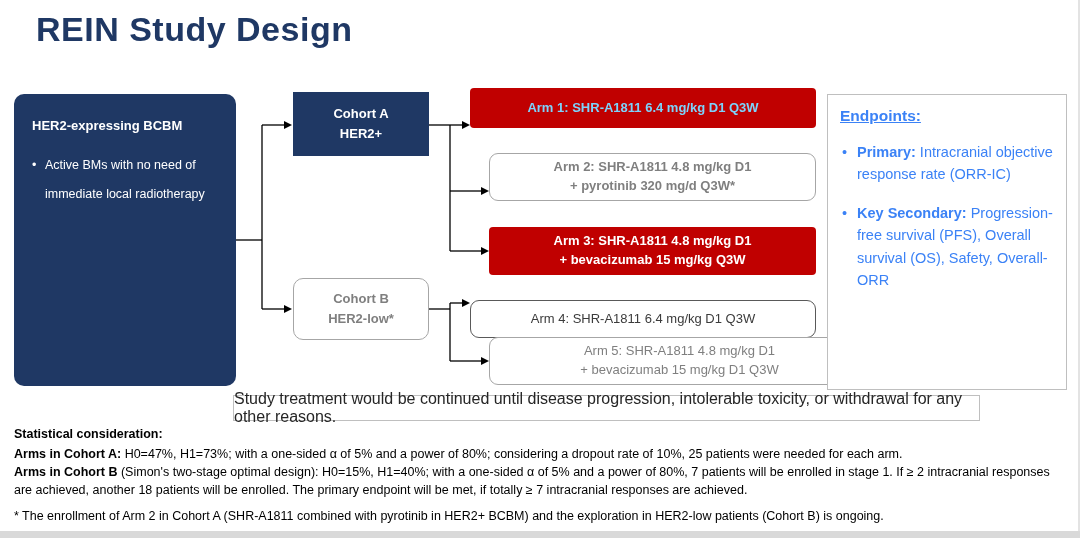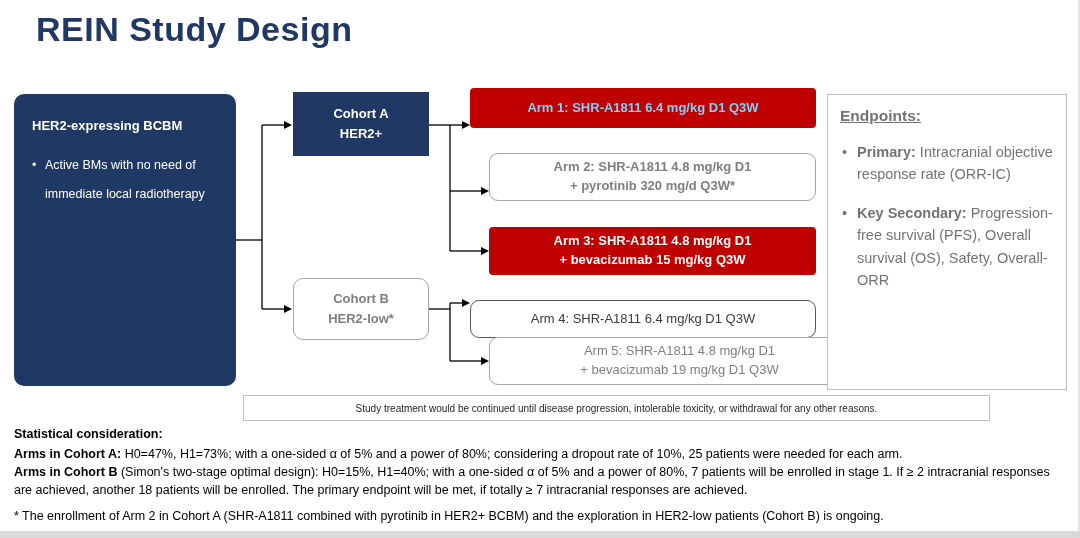--- a/index.html
+++ b/index.html
@@ -54,32 +54,32 @@
   .arm-3 { left: 489px; top: 227px; width: 327px; height: 48px;
     background: #C00000; color: #ffffff; font-weight: bold; border-radius: 4px; }
   .arm-4 { left: 470px; top: 300px; width: 346px; height: 38px;
     border: 1.5px solid #595959; border-radius: 9px; color: #3b3b3b; }
   .arm-5 { left: 489px; top: 337px; width: 381px; height: 48px;
     border: 1.5px solid #A6A6A6; border-radius: 9px; color: #7F7F7F; }
 
   .endpoints {
     position: absolute; left: 827px; top: 94px; width: 240px; height: 296px;
     background: #ffffff; border: 1.5px solid #BFBFBF;
-    padding: 12px 10px 0 12px; z-index: 1; color: #737373;
+    padding: 12px 10px 0 12px; z-index: 1; color: #3b82f6;
   }
   .ep-heading { font-weight: bold; text-decoration: underline; font-size: 15.5px; margin-bottom: 16px; }
   .ep-item { position: relative; padding-left: 17px; font-size: 14.5px; line-height: 1.55; margin-bottom: 16px; }
   .ep-item::before { content: "•"; position: absolute; left: 2px; }
   .ep-label { font-weight: bold; }
 
   .treatment-note {
-    position: absolute; left: 243px; top: 395px; width: 747px; height: 26px;
+    position: absolute; left: 233px; top: 395px; width: 747px; height: 26px;
     background: #ffffff; border: 1px solid #BFBFBF;
     display: flex; align-items: center; justify-content: center;
-    font-size: 10px; color: #262626; z-index: 1;
+    font-size: 16px; color: #262626; z-index: 1;
   }
 
   .stats-heading { position: absolute; left: 14px; top: 427px;
     font-size: 12.5px; font-weight: bold; color: #000000; }
   .stats-line { position: absolute; left: 14px; width: 1056px;
     font-size: 12.5px; color: #000000; line-height: 1.42; }
   .stats-a { top: 446px; }
   .stats-b { top: 464px; }
   .footnote { position: absolute; left: 14px; top: 509px; width: 1056px;
     font-size: 12.5px; color: #000000; }
@@ -146,21 +146,21 @@
     <span>Arm 3: SHR-A1811 4.8 mg/kg D1</span>
     <span>+ bevacizumab 15 mg/kg Q3W</span>
   </div>
 
   <div class="arm arm-4">
     <span>Arm 4: SHR-A1811 6.4 mg/kg D1 Q3W</span>
   </div>
 
   <div class="arm arm-5">
     <span>Arm 5: SHR-A1811 4.8 mg/kg D1</span>
-    <span>+ bevacizumab 19 mg/kg D1 Q3W</span>
+    <span>+ bevacizumab 15 mg/kg D1 Q3W</span>
   </div>
 
   <div class="endpoints">
     <div class="ep-heading">Endpoints:</div>
     <div class="ep-item">
       <span class="ep-label">Primary:</span><span> Intracranial objective response rate (ORR-IC)</span>
     </div>
     <div class="ep-item">
       <span class="ep-label">Key Secondary:</span><span> Progression-free survival (PFS), Overall survival (OS), Safety, Overall-ORR</span>
     </div>

